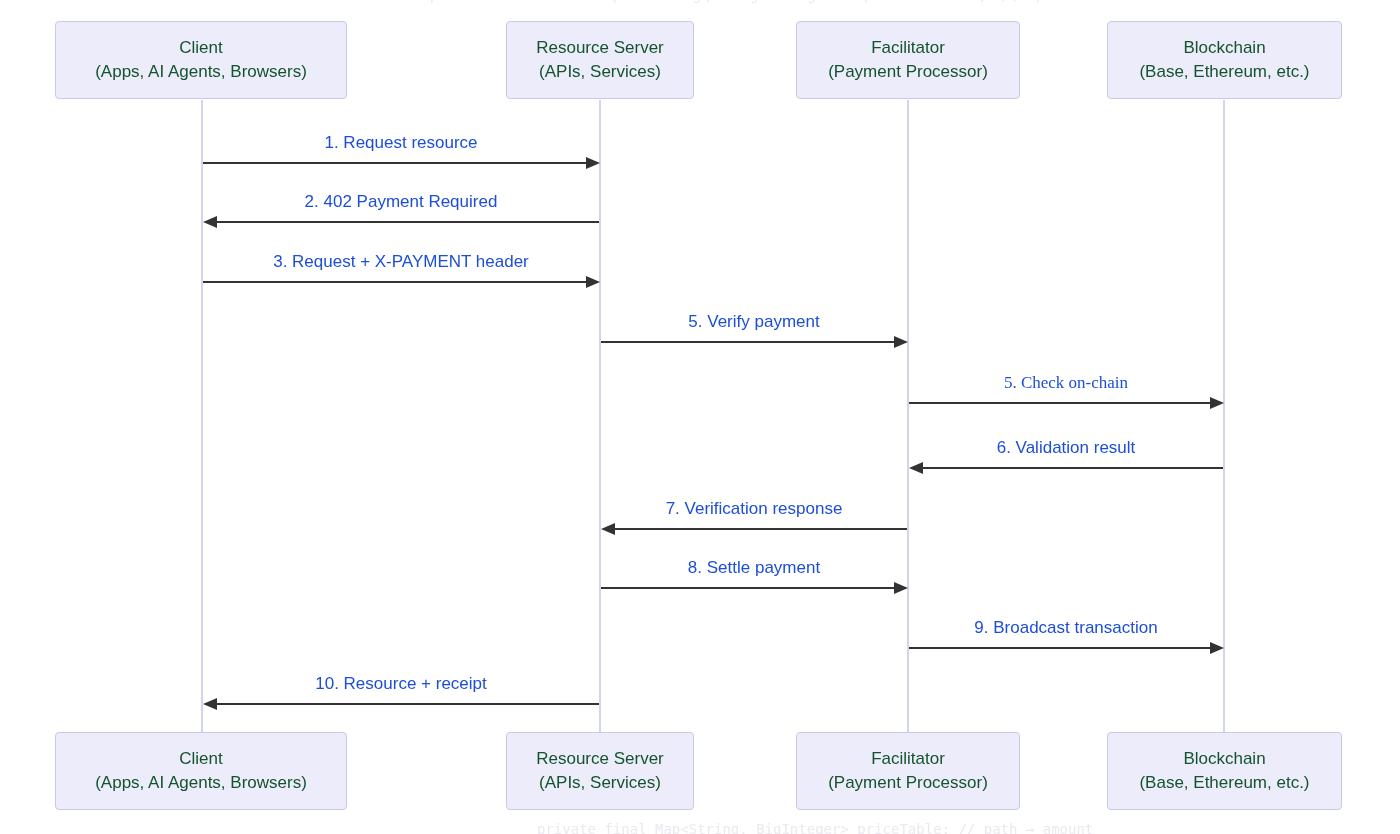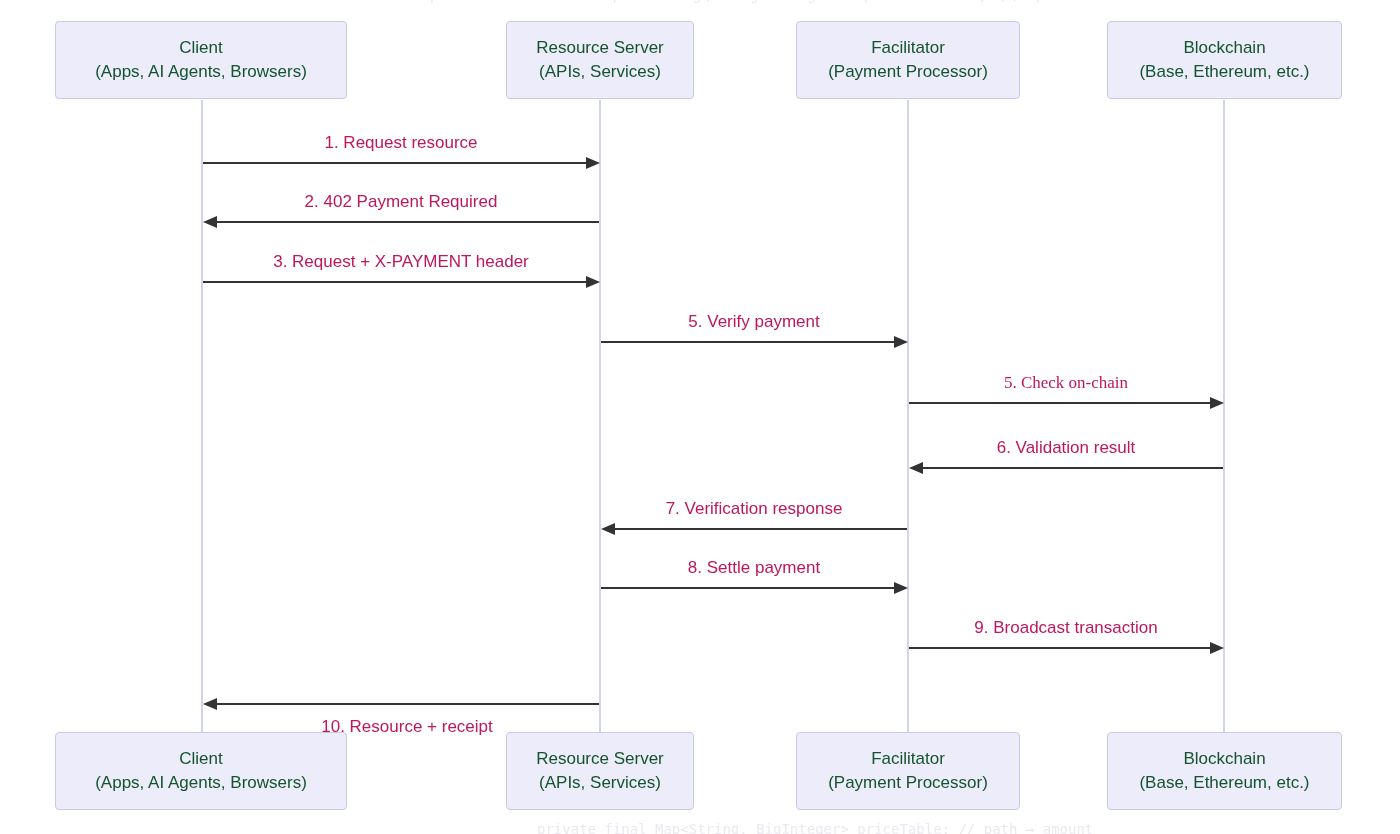--- a/index.html
+++ b/index.html
@@ -40,21 +40,21 @@
     width: 2px;
     background: #d4d4ea;
     z-index: 1;
   }
   .msg-label {
     position: absolute;
     width: 440px;
     text-align: center;
     font-size: 17px;
     line-height: 24px;
-    color: #be185d;
+    color: #1d4ed8;
     white-space: nowrap;
     z-index: 2;
   }
   .msg-line {
     position: absolute;
     height: 2px;
     background: #333333;
     z-index: 2;
   }
   .msg-head {
@@ -159,17 +159,17 @@
       <div class="msg-head left" style="left: 909px; top: 462px;"></div>
       <div class="msg-label" style="left: 534px; top: 497px;">7. Verification response</div>
       <div class="msg-line" style="left: 613px; top: 528px; width: 294px;"></div>
       <div class="msg-head left" style="left: 601px; top: 523px;"></div>
       <div class="msg-label" style="left: 534px; top: 556px;">8. Settle payment</div>
       <div class="msg-line" style="left: 601px; top: 587px; width: 294px;"></div>
       <div class="msg-head right" style="left: 894px; top: 582px;"></div>
       <div class="msg-label" style="left: 846px; top: 616px;">9. Broadcast transaction</div>
       <div class="msg-line" style="left: 909px; top: 647px; width: 302px;"></div>
       <div class="msg-head right" style="left: 1210px; top: 642px;"></div>
-      <div class="msg-label" style="left: 187px; top: 672px; margin-top: 43px;">10. Resource + receipt</div>
+      <div class="msg-label" style="left: 181px; top: 672px;">10. Resource + receipt</div>
       <div class="msg-line" style="left: 215px; top: 703px; width: 384px;"></div>
       <div class="msg-head left" style="left: 203px; top: 698px;"></div>
     </div>
 </div>
 
 </body></html>

